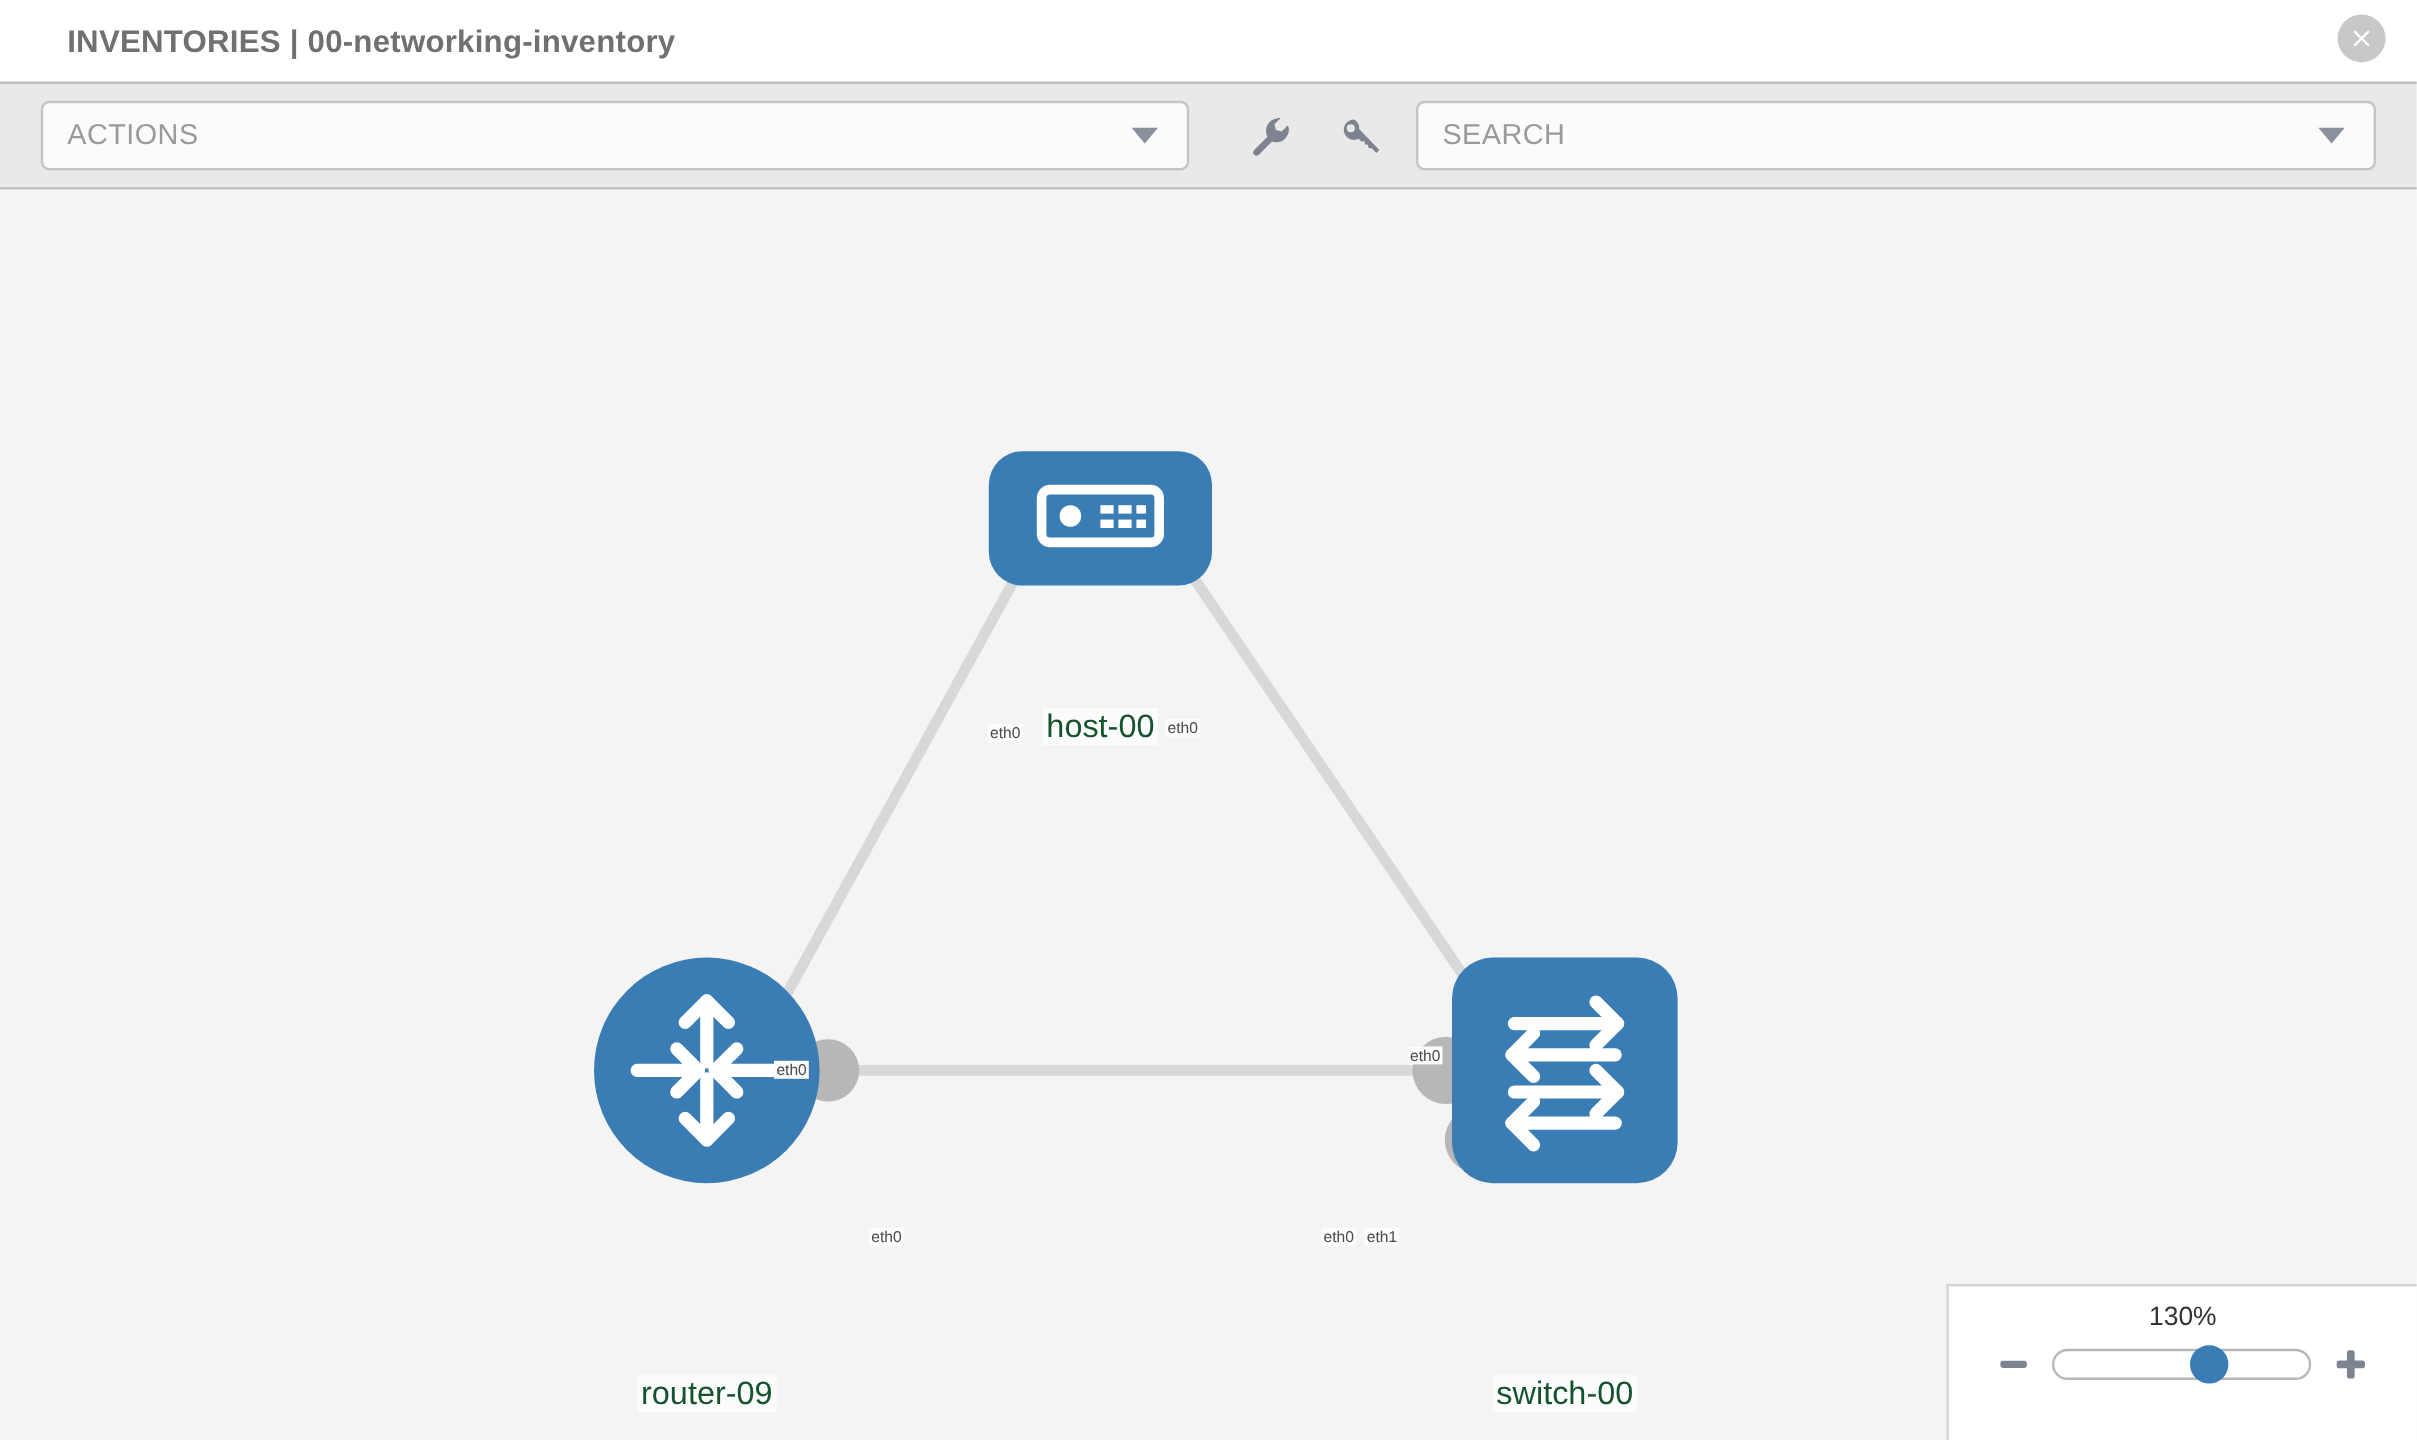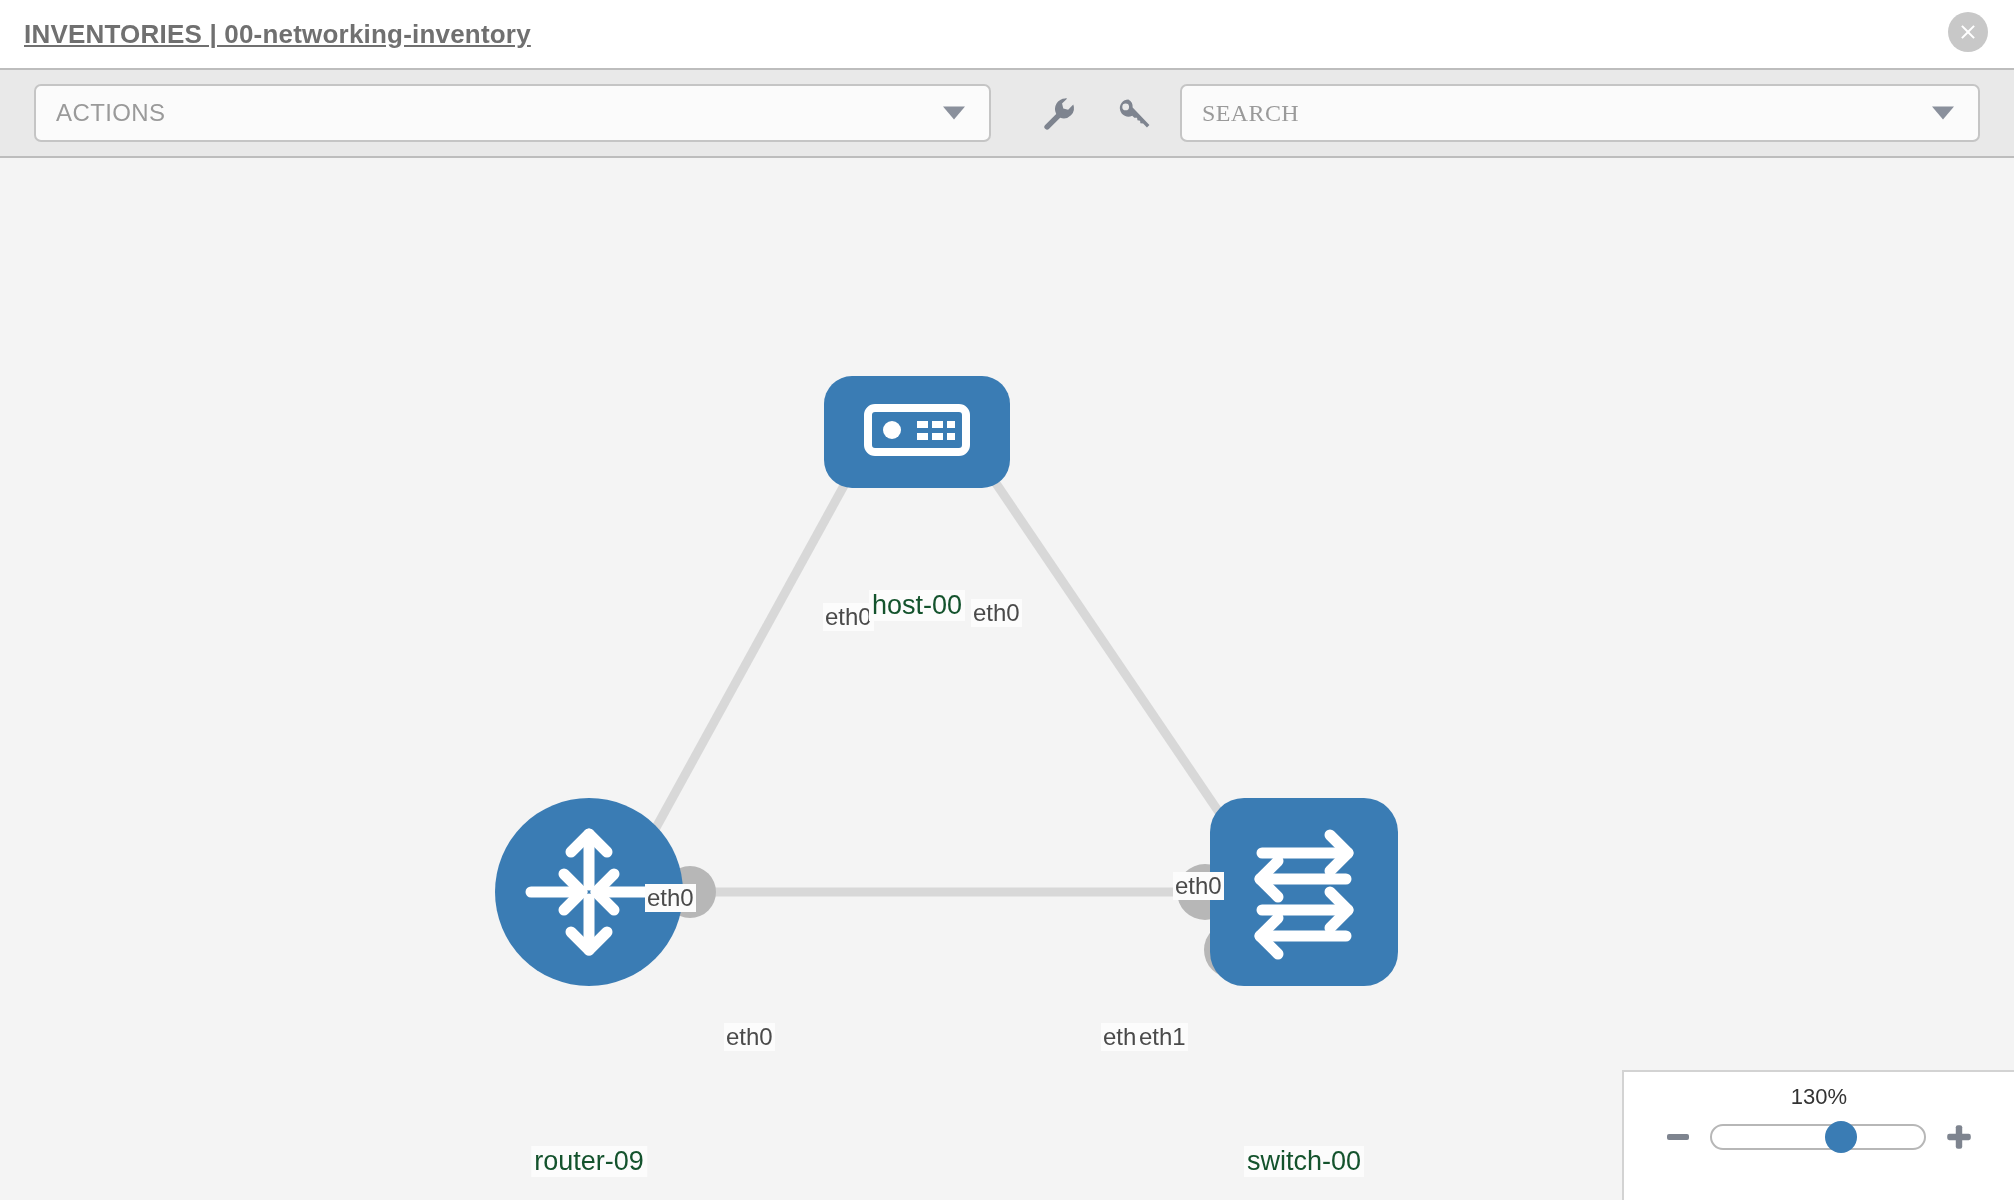--- a/index.html
+++ b/index.html
@@ -13,26 +13,25 @@
   #app { position: relative; width: 2014px; height: 1200px; }
 
   
   .header {
     position: absolute; left: 0; top: 0;
     width: 2014px; height: 68px;
     background: #ffffff;
     display: flex; align-items: center;
   }
   .page-title {
-    margin-left: 24px;
+    margin-left: 56px;
     font-size: 26px; font-weight: bold;
     color: #707070;
     letter-spacing: 0.2px;
     white-space: nowrap;
-    text-decoration: underline;
   }
   .close-btn {
     position: absolute; right: 26px; top: 12px;
     width: 40px; height: 40px; border-radius: 50%;
     background: #c8c8c8;
     display: flex; align-items: center; justify-content: center;
     cursor: pointer;
   }
   .close-btn svg { display: block; }
 
@@ -78,21 +77,21 @@
     width: 800px; height: 58px;
     background: #fbfbfb;
     border: 2px solid #c5c5c5;
     border-radius: 7px;
     display: flex; align-items: center;
   }
   .search-box input {
     border: none; outline: none; background: transparent;
     margin-left: 20px;
     width: 700px;
-    font-family: Liberation Serif, serif;
+    font-family: Liberation Sans, sans-serif;
     font-size: 24px; color: #6f6f6f;
     letter-spacing: 0.4px;
   }
   .search-box input::placeholder { color: #9a9a9a; }
 
   
   .canvas {
     position: absolute; left: 0; top: 158px;
     width: 2014px; height: 1042px;
     background: #f4f4f4;
@@ -105,21 +104,21 @@
     position: absolute;
     font-size: 27px;
     color: #14532d;
     background: #fcfcfc;
     padding: 0 3px;
     white-space: nowrap;
     transform: translateX(-50%);
   }
   .iface-label {
     position: absolute;
-    font-size: 24px;
+    font-size: 13px;
     color: #4a4a4a;
     background: #fcfcfc;
     padding: 0 2px;
     white-space: nowrap;
   }
 
   
   .zoom-panel {
     position: absolute; right: 0; bottom: 0;
     width: 392px; height: 130px;

